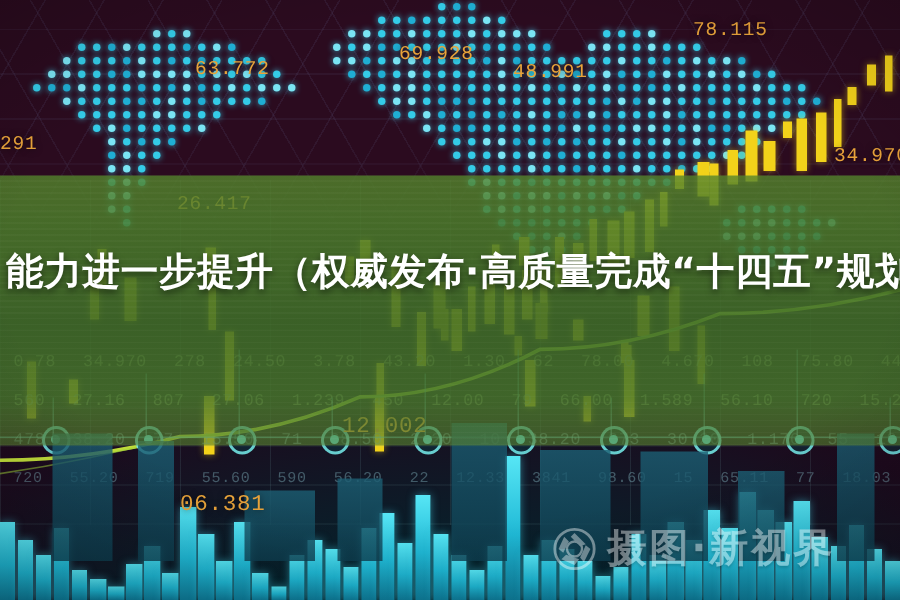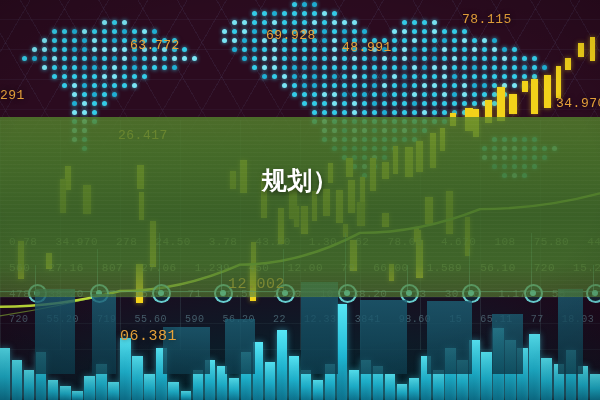--- a/index.html
+++ b/index.html
@@ -842,17 +842,30 @@
       <span class="lbl" style="left:556px;top:96px">34.970</span>
       <span class="lbl" style="left:462px;top:12px">78.115</span>
     </div>
 
   <div class="greenband"></div>
   <div class="greenband-tex"></div>
 
   <div class="layer bg-vignette"></div>
 
   <div class="headline">
-    <span class="l l3">规划）</span>
+    <span class="l l2">能力进一步提升（权威发布·高质量完成“十四五”规划</span>
   </div>
 
+  <div class="watermark">
+    <svg class="aperture" viewBox="0 0 48 48">
+      <circle cx="24" cy="24" r="21" fill="none" stroke="#fff" stroke-width="3"></circle>
+      <g fill="#fff">
+        <path d="M24 7 L36 19 L30 21 L20 11 Z" opacity=".95"></path>
+        <path d="M41 24 L34 38 L30 33 L36 20 Z" opacity=".95"></path>
+        <path d="M24 41 L10 35 L15 30 L29 35 Z" opacity=".95"></path>
+        <path d="M7 24 L13 11 L18 16 L12 28 Z" opacity=".95"></path>
+      </g>
+      <circle cx="24" cy="24" r="8" fill="none" stroke="#fff" stroke-width="2.5"></circle>
+    </svg>
+    <span class="wm-text">摄图·新视界</span>
+  </div>
 
 </div>
 
 </body></html>

